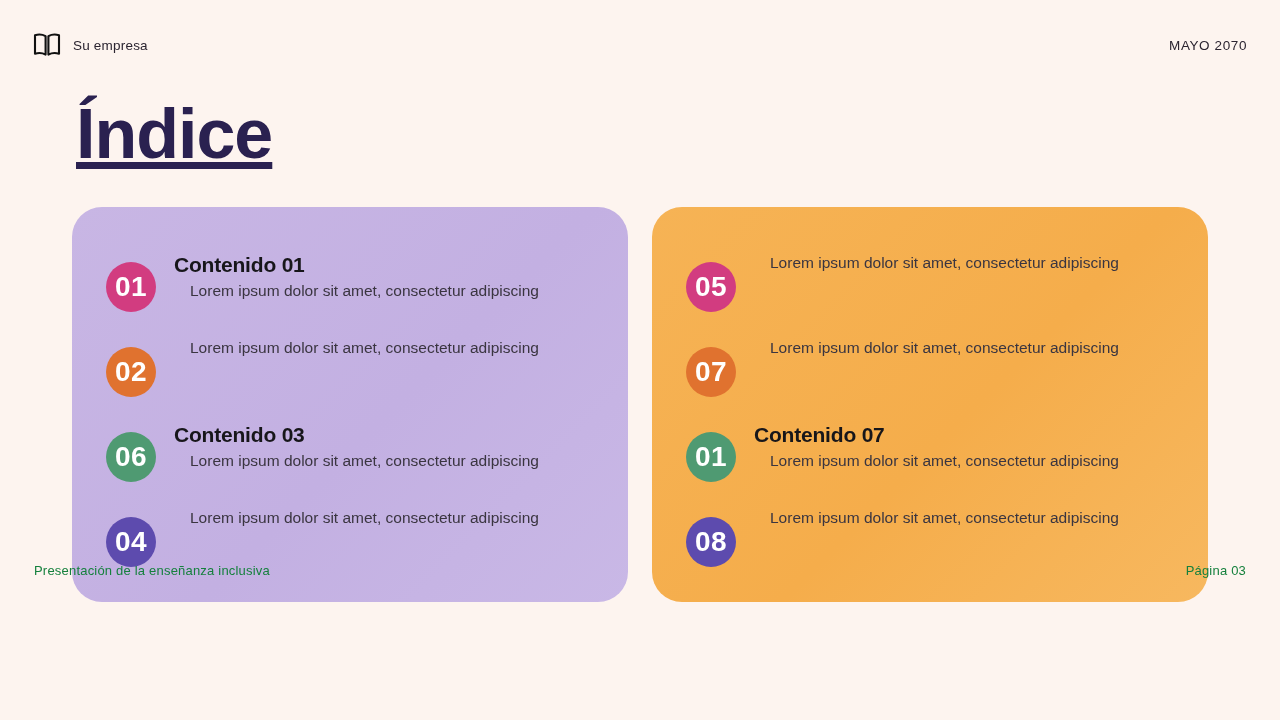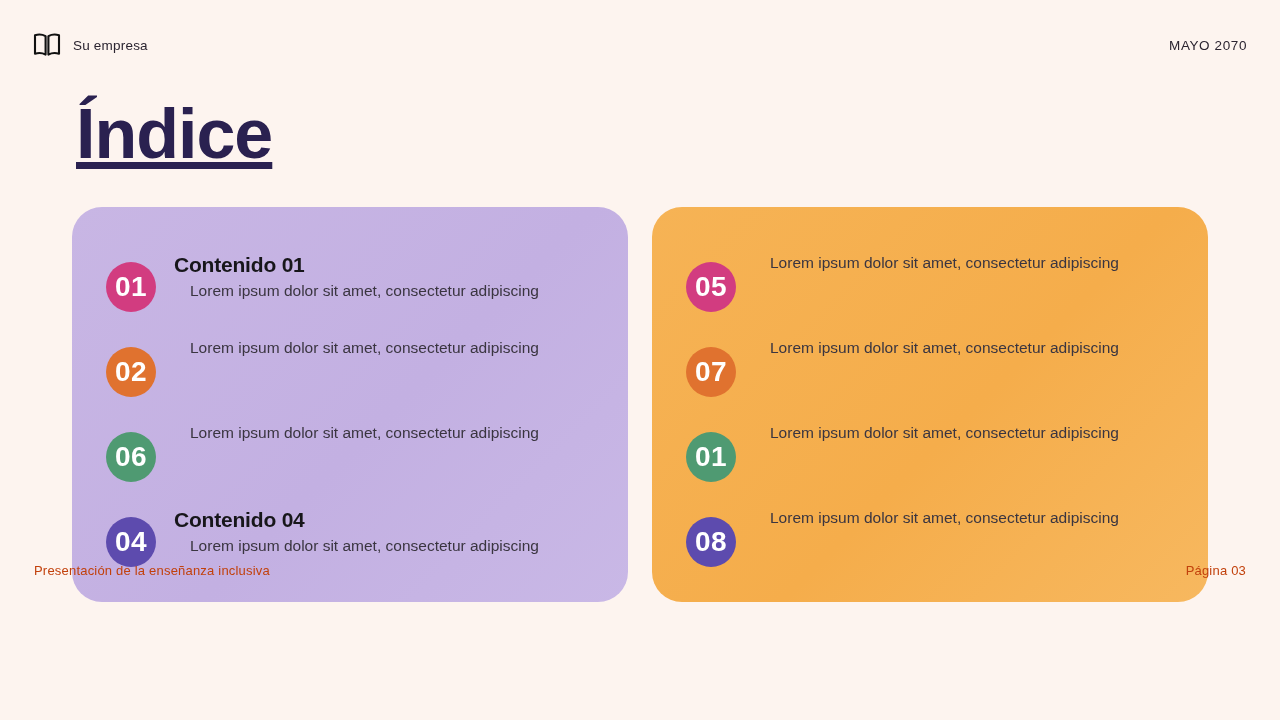--- a/index.html
+++ b/index.html
@@ -148,21 +148,21 @@
     position: absolute;
     bottom: 30px;
     left: 34px;
     right: 34px;
     display: flex;
     align-items: center;
     justify-content: space-between;
   }
   .footer-left, .footer-right {
     font-size: 13px;
-    color: #c2410c;
+    color: #15803d;
     letter-spacing: 0.2px;
     white-space: nowrap;
   }
 </style>
 </head>
 <body>
 
 <div class="slide">
 
   <div class="header">
@@ -192,27 +192,27 @@
       </div>
       <div class="item">
         <div class="badge" style="background-color: rgb(224, 114, 47);">02</div>
         <div class="item-text">
           <div class="item-desc">Lorem ipsum dolor sit amet, consectetur adipiscing</div>
         </div>
       </div>
       <div class="item">
         <div class="badge" style="background-color: rgb(79, 154, 114);">06</div>
         <div class="item-text">
+          <div class="item-title">Contenido 03</div>
           <div class="item-desc">Lorem ipsum dolor sit amet, consectetur adipiscing</div>
         </div>
       </div>
       <div class="item">
         <div class="badge" style="background-color: rgb(93, 75, 174);">04</div>
         <div class="item-text">
-          <div class="item-title">Contenido 04</div>
           <div class="item-desc">Lorem ipsum dolor sit amet, consectetur adipiscing</div>
         </div>
       </div>
     </div>
 
     <div class="card card--right">
       <div class="item">
         <div class="badge" style="background-color: rgb(210, 60, 128);">05</div>
         <div class="item-text">
           <div class="item-desc">Lorem ipsum dolor sit amet, consectetur adipiscing</div>
@@ -220,20 +220,21 @@
       </div>
       <div class="item">
         <div class="badge" style="background-color: rgb(224, 114, 47);">07</div>
         <div class="item-text">
           <div class="item-desc">Lorem ipsum dolor sit amet, consectetur adipiscing</div>
         </div>
       </div>
       <div class="item">
         <div class="badge" style="background-color: rgb(79, 154, 114);">01</div>
         <div class="item-text">
+          <div class="item-title">Contenido 07</div>
           <div class="item-desc">Lorem ipsum dolor sit amet, consectetur adipiscing</div>
         </div>
       </div>
       <div class="item">
         <div class="badge" style="background-color: rgb(93, 75, 174);">08</div>
         <div class="item-text">
           <div class="item-desc">Lorem ipsum dolor sit amet, consectetur adipiscing</div>
         </div>
       </div>
     </div>

